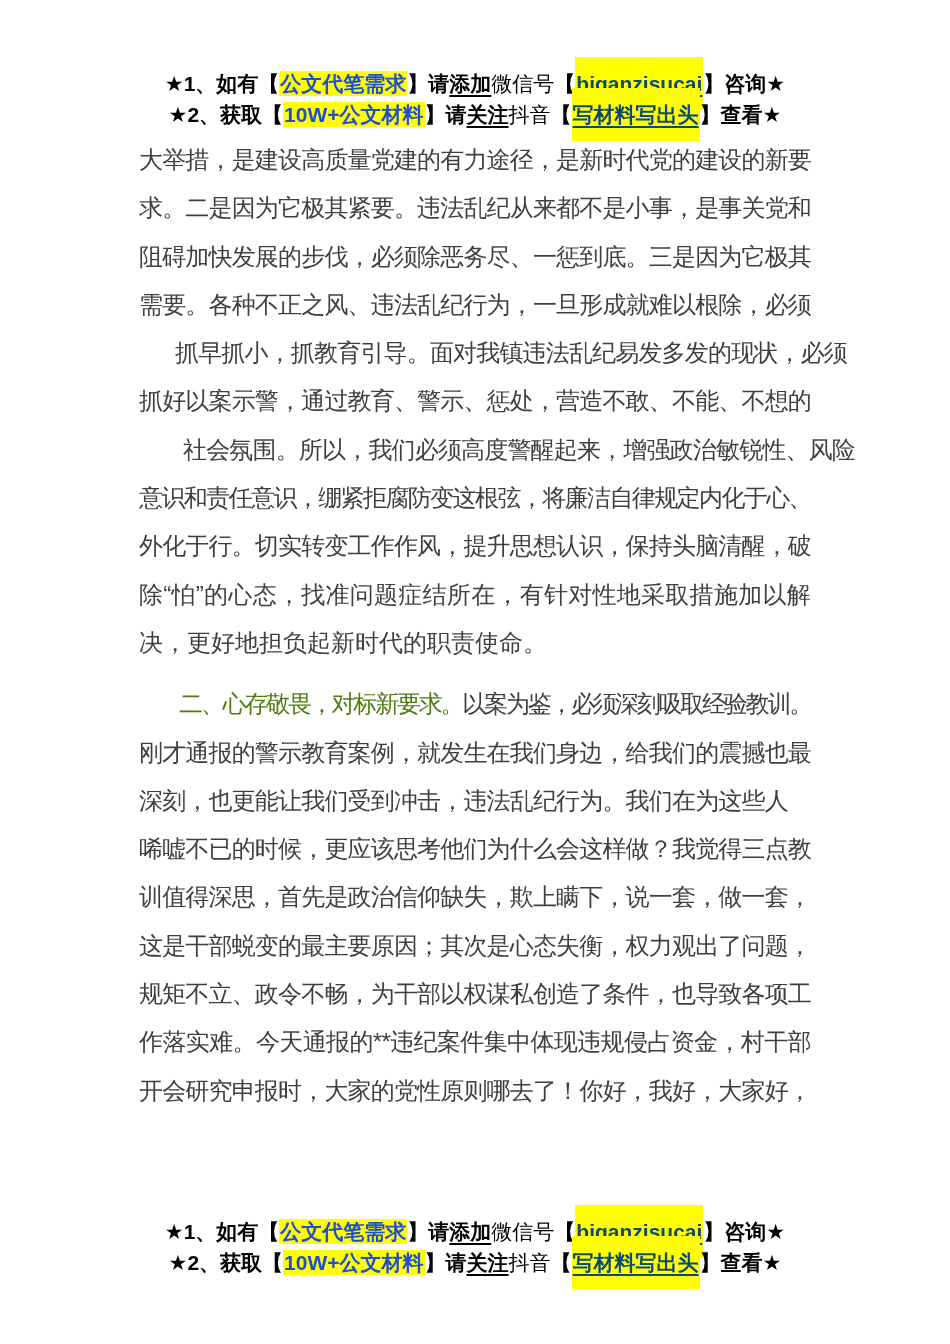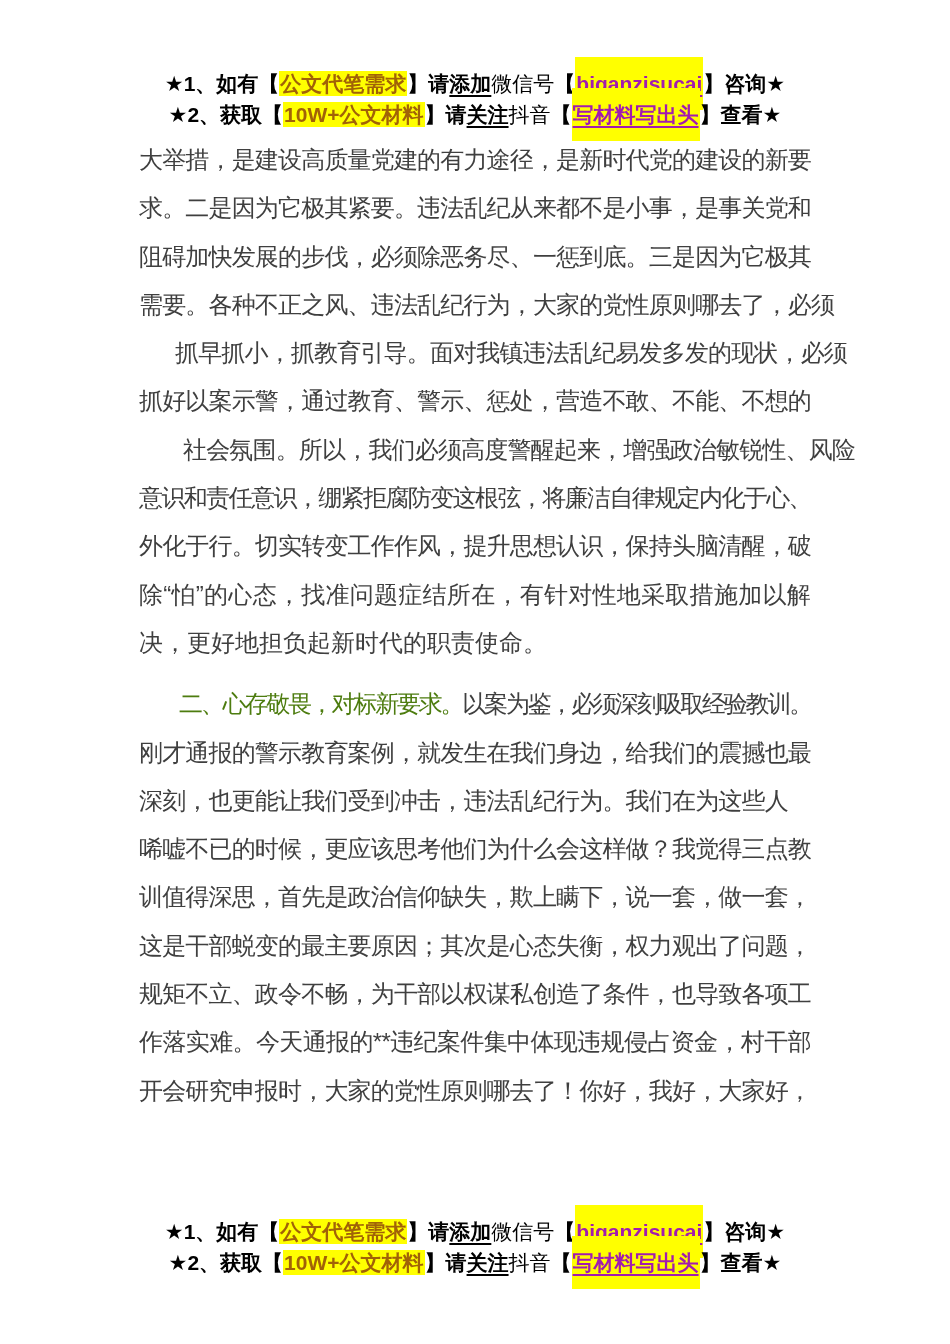--- a/index.html
+++ b/index.html
@@ -8,22 +8,22 @@
     position:relative;width:950px;height:1344px;background:#ffffff;overflow:hidden;
     font-family:"Liberation Sans","DejaVu Sans",sans-serif;
   }
   
   .hf{position:absolute;left:0;width:100%;text-align:center;}
   #header{top:68px;}
   #footer{top:1216px;}
   .hf-line{font-size:21px;line-height:31px;font-weight:700;color:#000;white-space:nowrap;}
   .hf-line .seg-n{font-weight:400;}
   .hf-line .seg-bu{text-decoration:underline;text-underline-offset:4px;}
-  .hf-line .seg-rh{color:#a16207;background:#ffff00;padding:1px 1px;}
-  .hf-line .seg-rhu{color:#a21caf;background:#ffff00;padding:15px 1px;text-decoration:underline;text-underline-offset:4px;}
+  .hf-line .seg-rh{color:#1d4ed8;background:#ffff00;padding:1px 1px;}
+  .hf-line .seg-rhu{color:#0c4a6e;background:#ffff00;padding:15px 1px;text-decoration:underline;text-underline-offset:4px;}
   
   .bodyblk{
     position:absolute;left:139px;top:136px;width:672px;
     color:#3f3f3f;font-size:24px;line-height:48.3px;font-weight:400;
   }
   .para{margin:0;}
   .para + .para{margin-top:13px;}
   .bline{white-space:nowrap;}
   .seg-rb{color:#4d7c0f;font-weight:400;}
 </style>
@@ -33,21 +33,21 @@
 <div class="page">
   <div class="hf" id="header">
       <div class="hf-line"><span class="inner"><span class="seg-b">★1、如有【</span><span class="seg-rh">公文代笔需求</span><span class="seg-b">】请</span><span class="seg-bu">添加</span><span class="seg-n">微信号</span><span class="seg-b">【</span><span class="seg-rhu">biganzisucai</span><span class="seg-b">】咨询★</span></span></div>
       <div class="hf-line"><span class="inner"><span class="seg-b">★2、获取【</span><span class="seg-rh">10W+公文材料</span><span class="seg-b">】请</span><span class="seg-bu">关注</span><span class="seg-n">抖音</span><span class="seg-b">【</span><span class="seg-rhu">写材料写出头</span><span class="seg-b">】查看★</span></span></div>
     </div>
   <div class="bodyblk" id="bodyblk">
       <div class="para">
         <div class="bline jline" style="letter-spacing: -0.827586px;"><span class="inner"><span class="seg-n">大举措，是建设高质量党建的有力途径，是新时代党的建设的新要</span></span></div>
         <div class="bline jline" style="letter-spacing: -0.827586px;"><span class="inner"><span class="seg-n">求。二是因为它极其紧要。违法乱纪从来都不是小事，是事关党和</span></span></div>
         <div class="bline jline" style="letter-spacing: -0.827586px;"><span class="inner"><span class="seg-n">阻碍加快发展的步伐，必须除恶务尽、一惩到底。三是因为它极其</span></span></div>
-        <div class="bline jline" style="letter-spacing: -0.827586px;"><span class="inner"><span class="seg-n">需要。各种不正之风、违法乱纪行为，大家的党性原则哪去了，必须</span></span></div>
+        <div class="bline jline" style="letter-spacing: -0.827586px;"><span class="inner"><span class="seg-n">需要。各种不正之风、违法乱纪行为，一旦形成就难以根除，必须</span></span></div>
         <div class="bline jline" style="letter-spacing: -0.827586px; margin-left: 36px;"><span class="inner"><span class="seg-n">抓早抓小，抓教育引导。面对我镇违法乱纪易发多发的现状，必须</span></span></div>
         <div class="bline jline" style="letter-spacing: -0.827586px;"><span class="inner"><span class="seg-n">抓好以案示警，通过教育、警示、惩处，营造不敢、不能、不想的</span></span></div>
         <div class="bline jline" style="letter-spacing: -0.827586px; margin-left: 44px;"><span class="inner"><span class="seg-n">社会氛围。所以，我们必须高度警醒起来，增强政治敏锐性、风险</span></span></div>
         <div class="bline jline" style="letter-spacing: -1.6px;"><span class="inner"><span class="seg-n">意识和责任意识，绷紧拒腐防变这根弦，将廉洁自律规定内化于心、</span></span></div>
         <div class="bline jline" style="letter-spacing: -0.827586px;"><span class="inner"><span class="seg-n">外化于行。切实转变工作作风，提升思想认识，保持头脑清醒，破</span></span></div>
         <div class="bline jline" style="letter-spacing: 0.276401px;"><span class="inner"><span class="seg-n">除“怕”的心态，找准问题症结所在，有针对性地采取措施加以解</span></span></div>
         <div class="bline"><span class="inner"><span class="seg-n">决，更好地担负起新时代的职责使命。</span></span></div>
       </div>
       <div class="para">
         <div class="bline jline" style="padding-left: 40px; letter-spacing: -2.2069px;"><span class="inner"><span class="seg-rb">二、心存敬畏，对标新要求。</span><span class="seg-n">以案为鉴，必须深刻吸取经验教训。</span></span></div>

